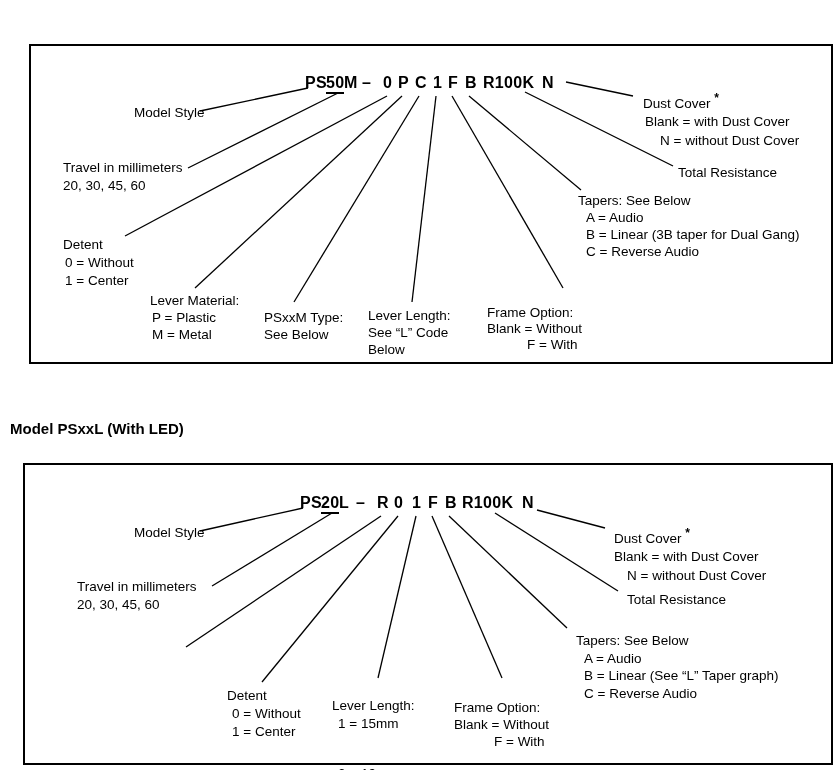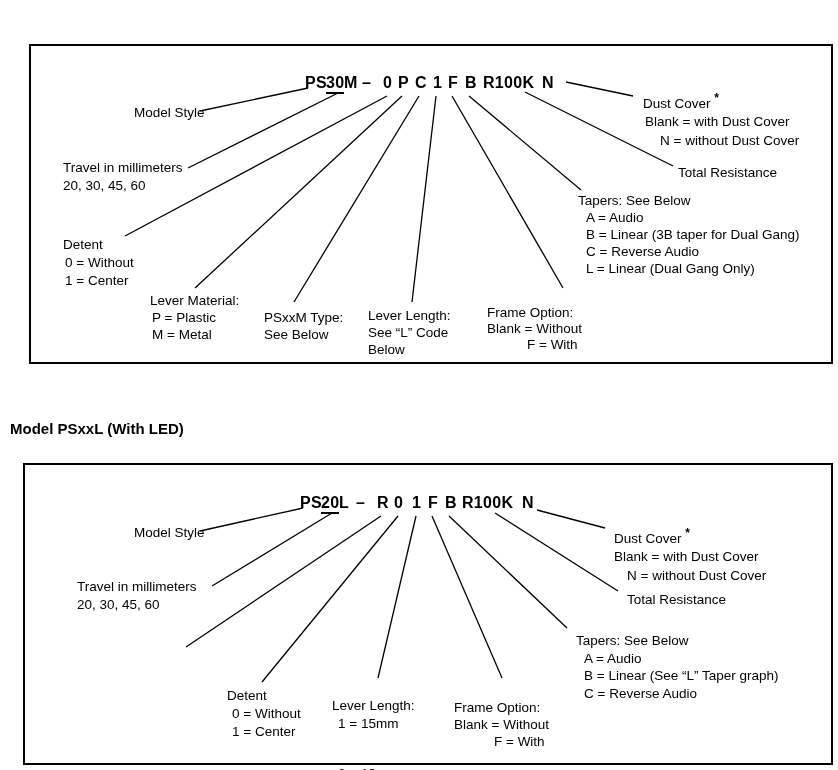--- a/index.html
+++ b/index.html
@@ -52,21 +52,21 @@
       <line x1="212" y1="586" x2="332" y2="513" stroke="#000000"></line>
       <line x1="186" y1="647" x2="381" y2="516" stroke="#000000"></line>
       <line x1="262" y1="682" x2="398" y2="516" stroke="#000000"></line>
       <line x1="378" y1="678" x2="416" y2="516" stroke="#000000"></line>
       <line x1="502" y1="678" x2="432" y2="516" stroke="#000000"></line>
       <line x1="567" y1="628" x2="449" y2="516" stroke="#000000"></line>
       <line x1="618" y1="591" x2="495" y2="513" stroke="#000000"></line>
       <line x1="537" y1="510" x2="605" y2="528" stroke="#000000"></line>
     </svg>
 <span class="pn-seg" style="left: 305px; top: 73px;">PS</span>
-    <span class="pn-seg u" style="left: 326px; top: 73px;">30</span>
+    <span class="pn-seg u" style="left: 326px; top: 73px;">50</span>
     <span class="pn-seg" style="left: 344px; top: 73px;">M</span>
     <span class="pn-seg" style="left: 362px; top: 73px;">–</span>
     <span class="pn-seg" style="left: 383px; top: 73px;">0</span>
     <span class="pn-seg" style="left: 398px; top: 73px;">P</span>
     <span class="pn-seg" style="left: 415px; top: 73px;">C</span>
     <span class="pn-seg" style="left: 433px; top: 73px;">1</span>
     <span class="pn-seg" style="left: 448px; top: 73px;">F</span>
     <span class="pn-seg" style="left: 465px; top: 73px;">B</span>
     <span class="pn-seg" style="left: 483px; top: 73px;">R100K</span>
     <span class="pn-seg" style="left: 542px; top: 73px;">N</span>
@@ -99,21 +99,20 @@
     <div class="callout" style="left: 487px; top: 305px; line-height: 16px;">
       <div class="ln" style="padding-left: 0px;">Frame Option:</div>
       <div class="ln" style="padding-left: 0px;">Blank = Without</div>
       <div class="ln" style="padding-left: 40px;">F = With</div>
     </div>
     <div class="callout" style="left: 578px; top: 192px; line-height: 17px;">
       <div class="ln" style="padding-left: 0px;">Tapers: See Below</div>
       <div class="ln" style="padding-left: 8px;">A = Audio</div>
       <div class="ln" style="padding-left: 8px;">B = Linear (3B taper for Dual Gang)</div>
       <div class="ln" style="padding-left: 8px;">C = Reverse Audio</div>
-      <div class="ln" style="padding-left: 8px;">L = Linear (Dual Gang Only)</div>
     </div>
     <div class="callout" style="left: 678px; top: 164px; line-height: 18px;">
       <div class="ln" style="padding-left: 0px;">Total Resistance</div>
     </div>
     <div class="callout" style="left: 643px; top: 89px; line-height: 18.5px;">
       <div class="ln" style="padding-left: 0px;">Dust Cover <sup class="ast">*</sup></div>
       <div class="ln" style="padding-left: 2px;">Blank = with Dust Cover</div>
       <div class="ln" style="padding-left: 17px;">N = without Dust Cover</div>
     </div>
     <span class="pn-seg" style="left: 300px; top: 493px;">PS</span>

